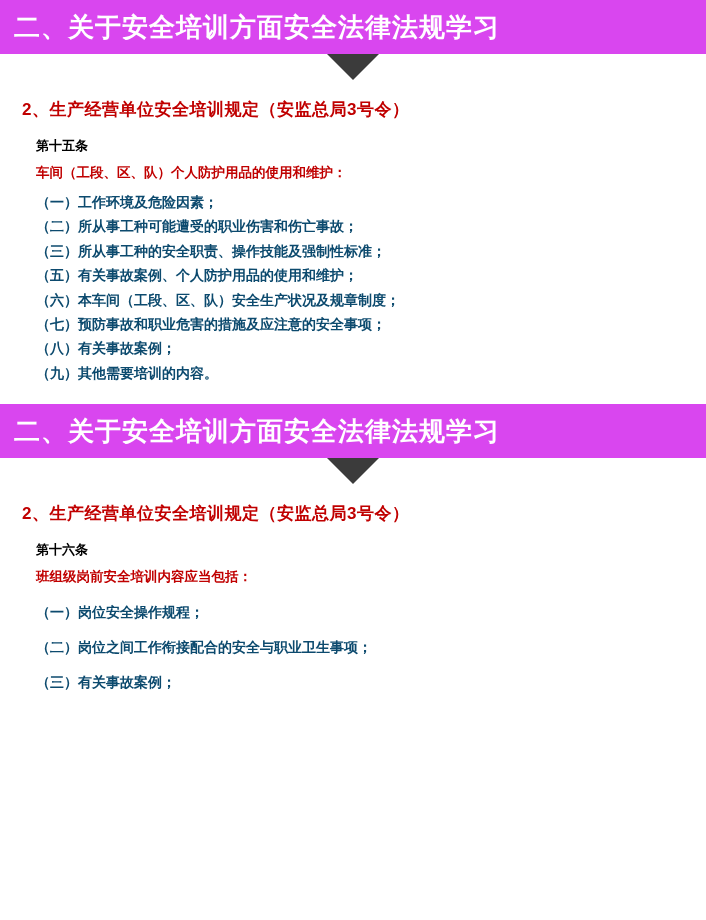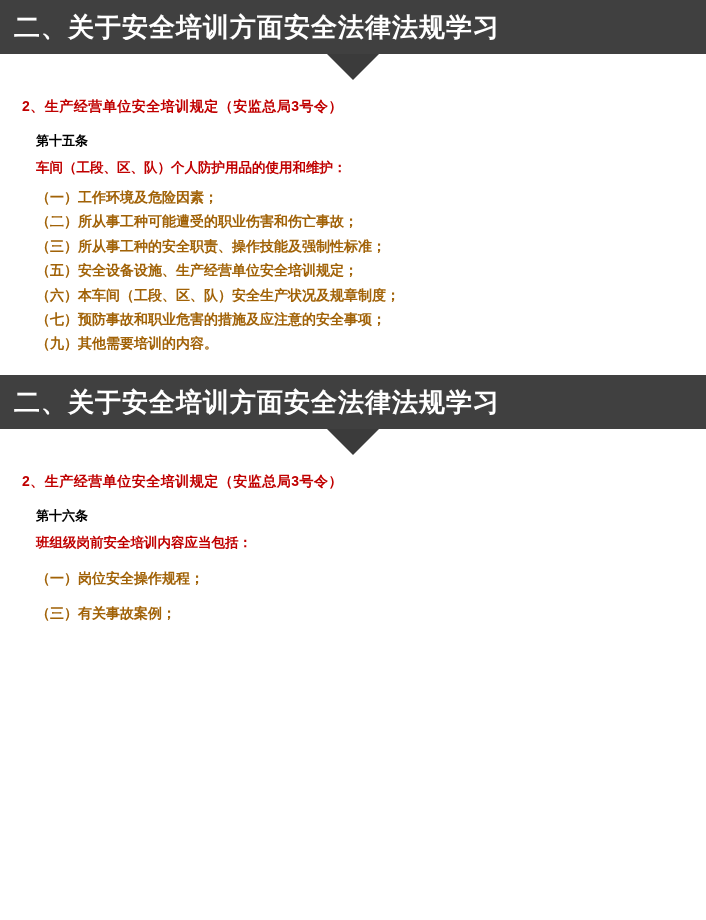--- a/index.html
+++ b/index.html
@@ -22,21 +22,21 @@
     position: relative;
     width: 706px;
     background: #ffffff;
     padding-bottom: 10px;
   }
   .slide-sep {
     height: 8px;
     background: #ffffff;
   }
   .banner {
-    background: #404040;
+    background: #d946ef;
     color: #ffffff;
     height: 54px;
     display: flex;
     align-items: center;
     padding-left: 14px;
     box-sizing: border-box;
   }
   .banner-text {
     font-size: 26px;
     font-weight: bold;
@@ -54,21 +54,21 @@
     top: 0;
     transform: translateX(-50%);
     width: 0;
     height: 0;
     border-left: 26px solid transparent;
     border-right: 26px solid transparent;
     border-top: 26px solid #3b3b3b;
   }
   .subtitle {
     color: #c00000;
-    font-size: 14px;
+    font-size: 17px;
     font-weight: bold;
     padding: 18px 9px 6px 22px;
     letter-spacing: 0.5px;
     white-space: nowrap;
   }
   .body-block {
     padding: 10px 3px 0 36px;
   }
   .article-no {
     font-size: 13px;
@@ -78,21 +78,21 @@
   }
   .lead {
     font-size: 13.5px;
     font-weight: bold;
     color: #c00000;
     margin-bottom: 9px;
   }
   .item {
     font-size: 14px;
     font-weight: bold;
-    color: #a16207;
+    color: #0c4a6e;
     line-height: 1.6;
     margin-bottom: 2px;
   }
   .item.wide {
     line-height: 2.5;
     margin-bottom: 0;
   }
   .watermark {
     position: absolute;
     display: flex;
@@ -143,23 +143,24 @@
     <div class="arrow-wrap">
       <div class="arrow"></div>
     </div>
     <div class="subtitle">2、生产经营单位安全培训规定（安监总局3号令）</div>
     <div class="body-block">
       <div class="article-no">第十五条</div>
       <div class="lead">车间（工段、区、队）个人防护用品的使用和维护：</div>
       <div class="item">（一）工作环境及危险因素；</div>
       <div class="item">（二）所从事工种可能遭受的职业伤害和伤亡事故；</div>
       <div class="item">（三）所从事工种的安全职责、操作技能及强制性标准；</div>
-      <div class="item">（五）安全设备设施、生产经营单位安全培训规定；</div>
+      <div class="item">（五）有关事故案例、个人防护用品的使用和维护；</div>
       <div class="item">（六）本车间（工段、区、队）安全生产状况及规章制度；</div>
       <div class="item">（七）预防事故和职业危害的措施及应注意的安全事项；</div>
+      <div class="item">（八）有关事故案例；</div>
       <div class="item">（九）其他需要培训的内容。</div>
     </div>
     <div class="watermark" id="wm1">
       <span class="wm-logo"></span>
       <span>安全生产管理知识</span>
     </div>
   </div>
 
   <div class="slide-sep"></div>
 
@@ -168,18 +169,19 @@
       <div class="banner-text">二、关于安全培训方面安全法律法规学习</div>
     </div>
     <div class="arrow-wrap">
       <div class="arrow"></div>
     </div>
     <div class="subtitle">2、生产经营单位安全培训规定（安监总局3号令）</div>
     <div class="body-block">
       <div class="article-no">第十六条</div>
       <div class="lead">班组级岗前安全培训内容应当包括：</div>
       <div class="item wide">（一）岗位安全操作规程；</div>
+      <div class="item wide">（二）岗位之间工作衔接配合的安全与职业卫生事项；</div>
       <div class="item wide">（三）有关事故案例；</div>
     </div>
 
   </div>
 
 </div>
 
 </body></html>

